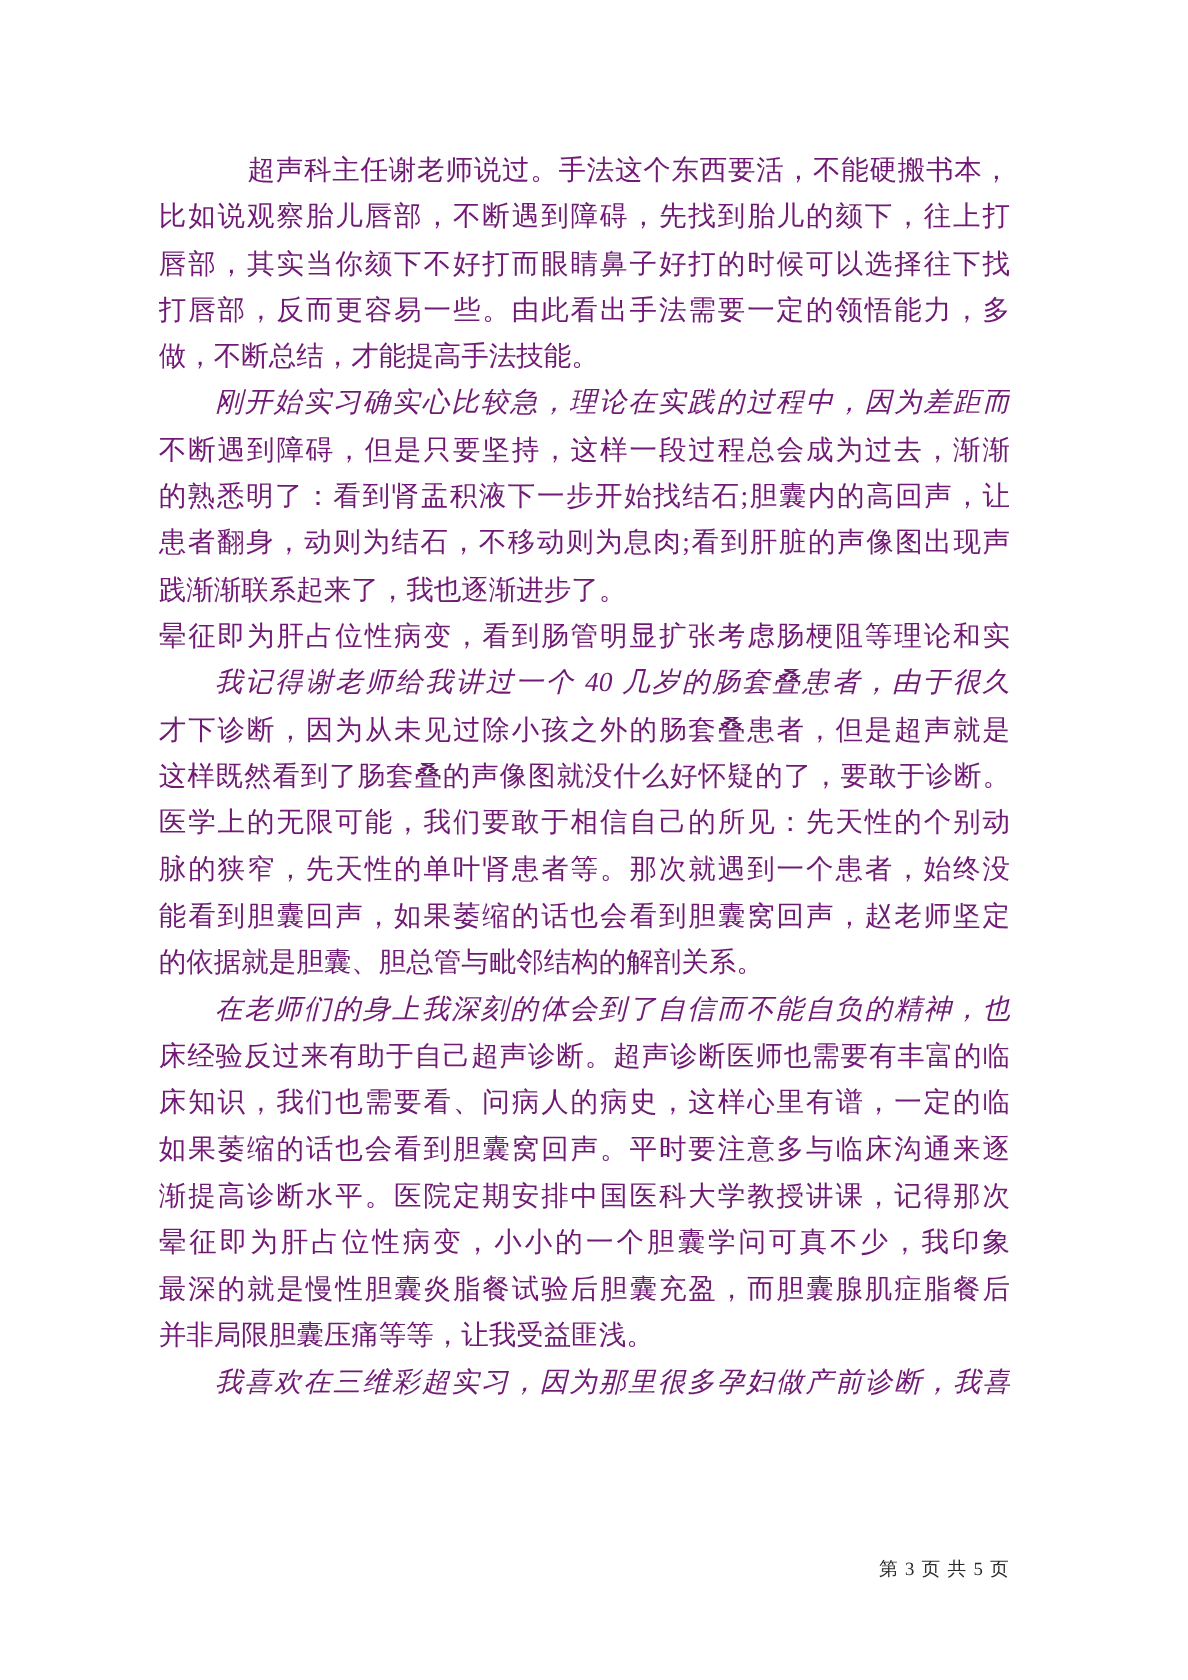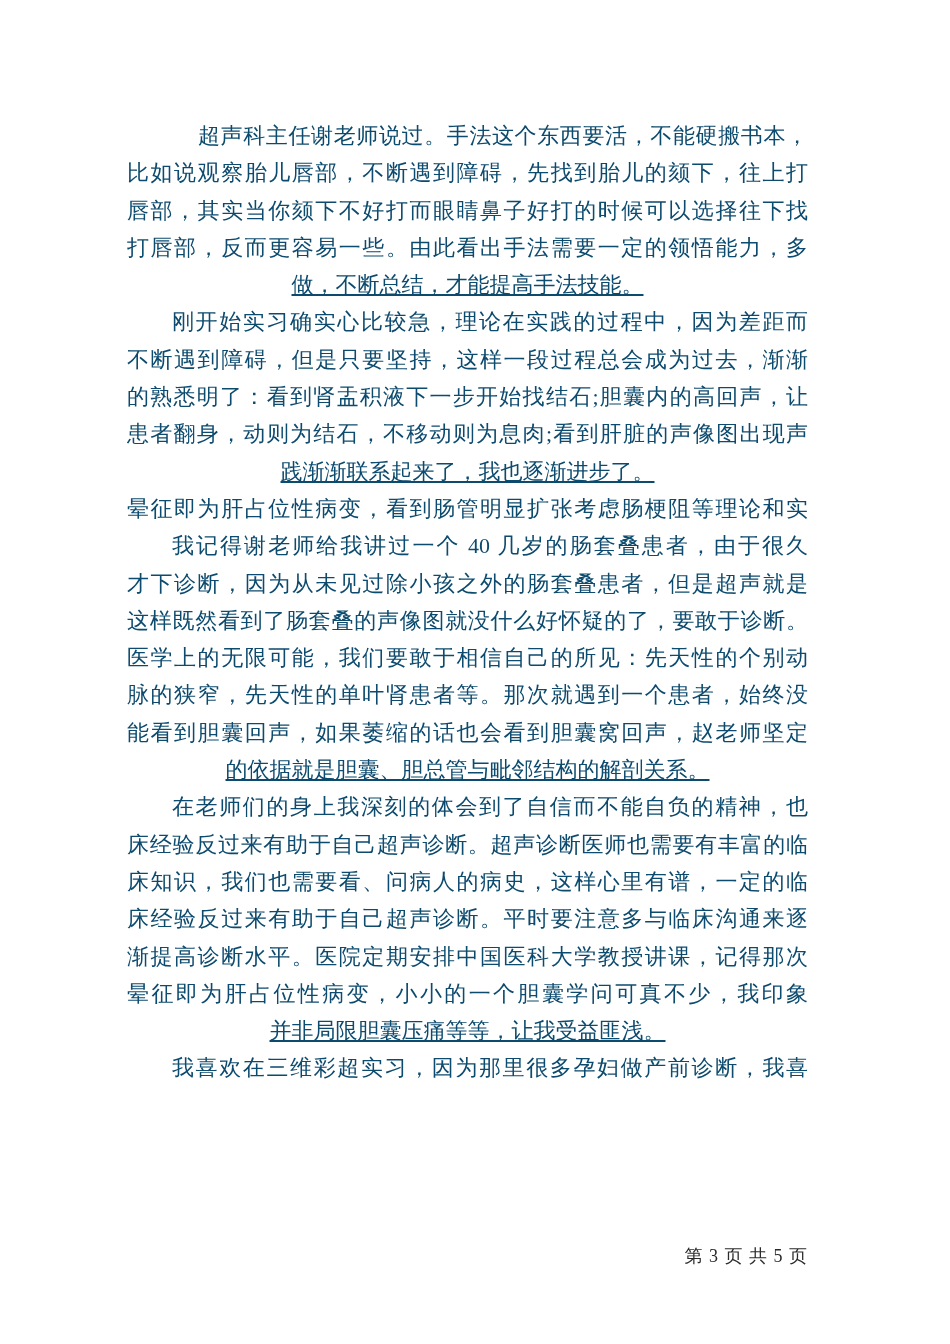--- a/index.html
+++ b/index.html
@@ -13,21 +13,21 @@
     height: 1344px;
     background: #ffffff;
     overflow: hidden;
     font-family: "Liberation Serif", "DejaVu Serif", serif;
   }
   .content {
     position: absolute;
     left: 127px;
     top: 117px;
     width: 681px;
-    color: #0c4a6e;
+    color: #701a75;
     font-size: 22px;
   }
   .para {
     margin: 0;
     padding: 0;
   }
   .line {
     height: 37.3px;
     line-height: 37.3px;
     overflow: hidden;
@@ -35,30 +35,29 @@
     white-space: normal;
   }
   
   .jline::after {
     content: "";
     display: inline-block;
     width: 100%;
     height: 0;
   }
   .lline {
-    text-align: center;
-    text-decoration: underline;
+    text-align: left;
   }
   .indent-lg { padding-left: 71px; }
-  .indent    { padding-left: 45px; }
+  .indent    { padding-left: 45px; font-style: italic; }
   .footer {
     position: absolute;
     top: 1247px;
     right: 142px;
-    font-size: 18px;
+    font-size: 15px;
     line-height: 18px;
     color: #2a2a2a;
     letter-spacing: 1px;
   }
 </style>
 </head>
 <body>
 
 <div class="page">
   <div class="content">
@@ -87,23 +86,24 @@
       <div class="line jline">医学上的无限可能，我们要敢于相信自己的所见：先天性的个别动</div>
       <div class="line jline">脉的狭窄，先天性的单叶肾患者等。那次就遇到一个患者，始终没</div>
       <div class="line jline">能看到胆囊回声，如果萎缩的话也会看到胆囊窝回声，赵老师坚定</div>
       <div class="line lline">的依据就是胆囊、胆总管与毗邻结构的解剖关系。</div>
     </div>
 
     <div class="para">
       <div class="line jline indent">在老师们的身上我深刻的体会到了自信而不能自负的精神，也</div>
       <div class="line jline">床经验反过来有助于自己超声诊断。超声诊断医师也需要有丰富的临</div>
       <div class="line jline">床知识，我们也需要看、问病人的病史，这样心里有谱，一定的临</div>
-      <div class="line jline">床经验反过来有助于自己超声诊断。平时要注意多与临床沟通来逐</div>
+      <div class="line jline">如果萎缩的话也会看到胆囊窝回声。平时要注意多与临床沟通来逐</div>
       <div class="line jline">渐提高诊断水平。医院定期安排中国医科大学教授讲课，记得那次</div>
       <div class="line jline">晕征即为肝占位性病变，小小的一个胆囊学问可真不少，我印象</div>
+      <div class="line jline">最深的就是慢性胆囊炎脂餐试验后胆囊充盈，而胆囊腺肌症脂餐后</div>
       <div class="line lline">并非局限胆囊压痛等等，让我受益匪浅。</div>
     </div>
 
     <div class="para">
       <div class="line jline indent">我喜欢在三维彩超实习，因为那里很多孕妇做产前诊断，我喜</div>
     </div>
 
   </div>
 
   <div class="footer">第 3 页 共 5 页</div>

